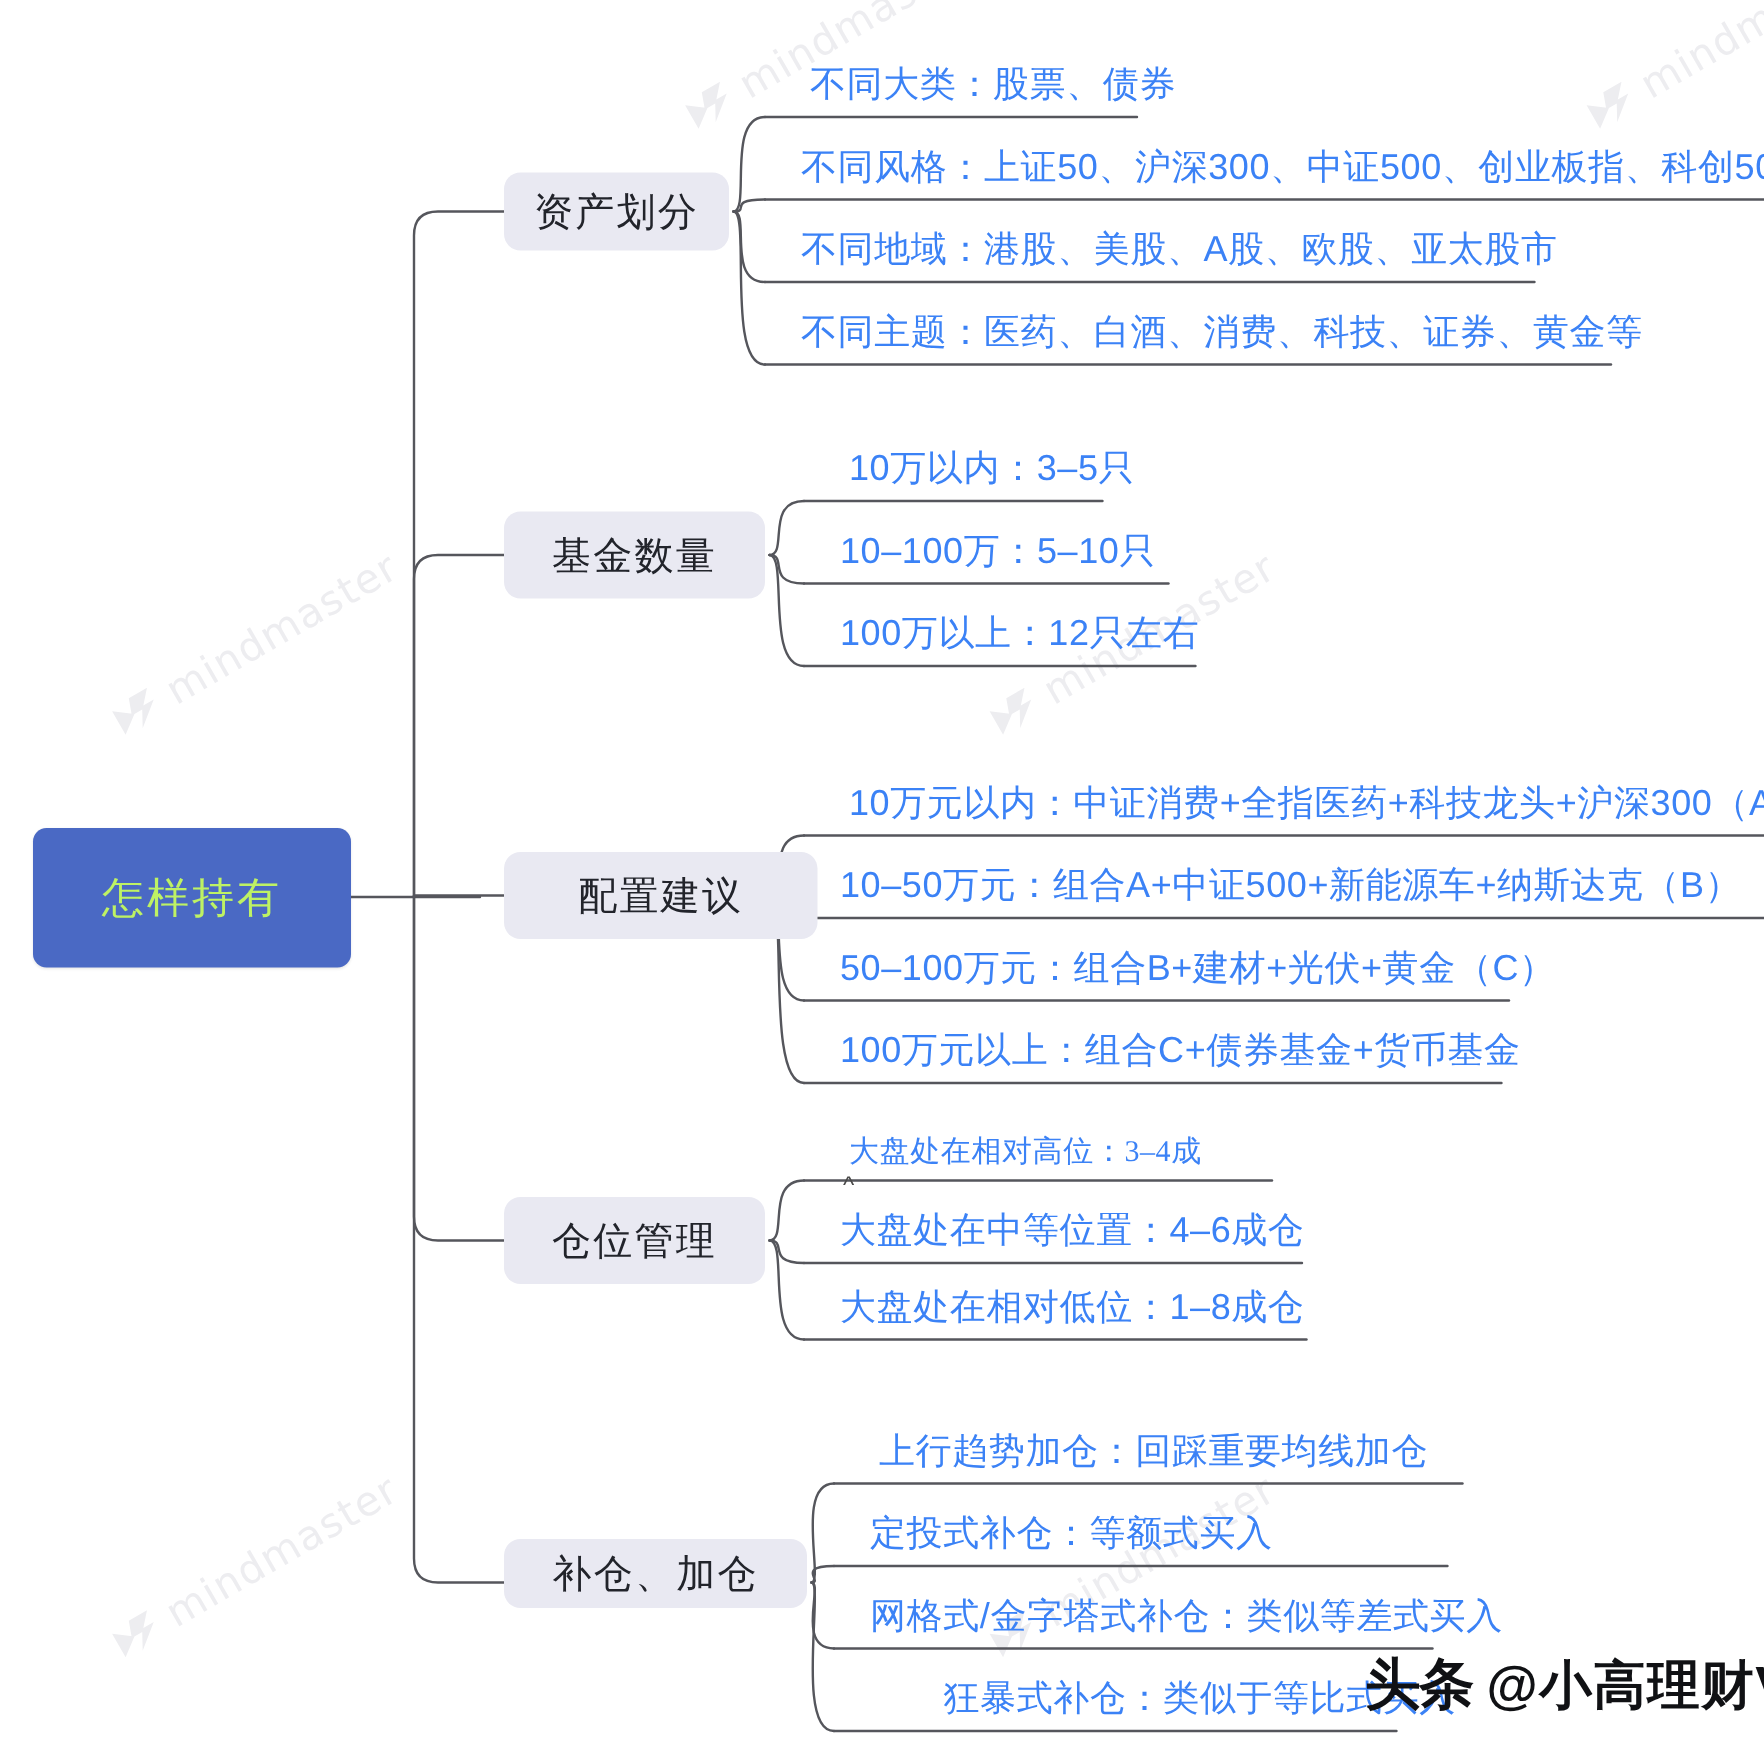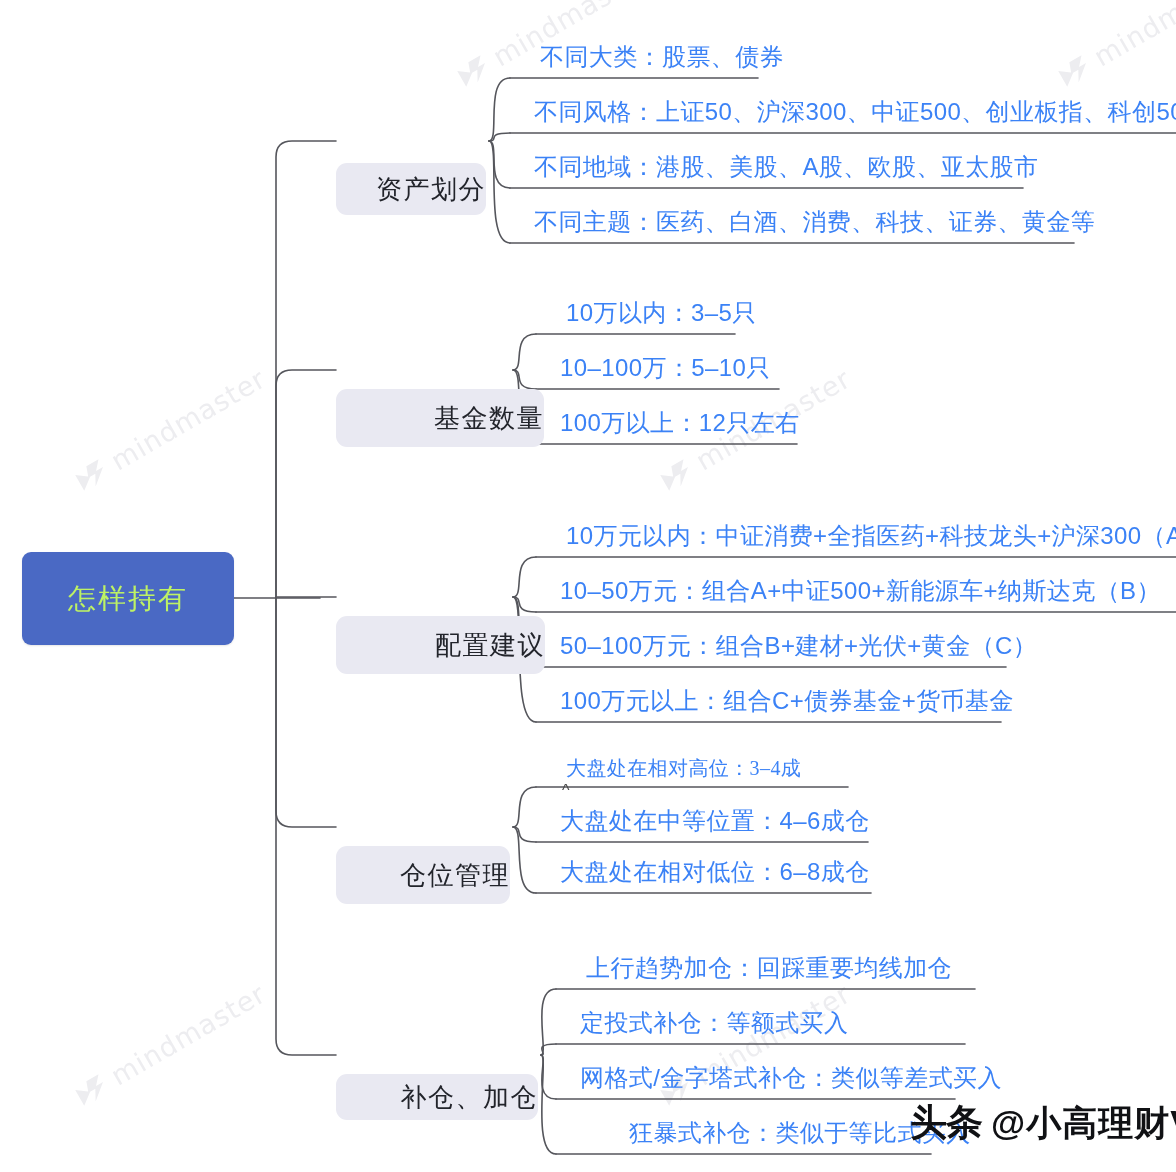--- a/index.html
+++ b/index.html
@@ -69,25 +69,24 @@
     z-index: 3;
     box-shadow: 0 1px 2px rgba(0,0,0,0.10);
   }
   .branch-node {
     position: absolute;
     background: #e9e9f2;
     color: #22242b;
     border-radius: 11px;
     display: flex;
     align-items: center;
-    justify-content: flex-end;
+    justify-content: center;
     font-size: 26px;
     letter-spacing: 1.5px;
     z-index: 3;
-    margin-top: 48px;
   }
 
   
   .leaf {
     position: absolute;
     z-index: 2;
     color: #3b82f6;
     font-size: 24px;
     letter-spacing: 0.4px;
     white-space: nowrap;
@@ -196,21 +195,21 @@
     </svg>
 
   <div class="root-node" style="left:22px; top:552px; width:212px; height:93px;">
     <span>怎样持有</span>
   </div>
 
   <div id="nodes">
       <div class="branch-node" style="left: 336px; top: 115px; width: 150px; height: 52px;">
         <span>资产划分</span>
       </div>
-      <div class="branch-node" style="left: 336px; top: 341px; width: 208px; height: 58px;">
+      <div class="branch-node" style="left: 336px; top: 341px; width: 174px; height: 58px;">
         <span>基金数量</span>
       </div>
       <div class="branch-node" style="left: 336px; top: 568px; width: 209px; height: 58px;">
         <span>配置建议</span>
       </div>
       <div class="branch-node" style="left: 336px; top: 798px; width: 174px; height: 58px;">
         <span>仓位管理</span>
       </div>
       <div class="branch-node" style="left: 336px; top: 1026px; width: 202px; height: 46px;">
         <span>补仓、加仓</span>
@@ -223,21 +222,21 @@
       <div class="leaf" style="left: 534px; top: 209px;">不同主题：医药、白酒、消费、科技、证券、黄金等</div>
       <div class="leaf" style="left: 566px; top: 300px;">10万以内：3–5只</div>
       <div class="leaf" style="left: 560px; top: 355px;">10–100万：5–10只</div>
       <div class="leaf" style="left: 560px; top: 410px;">100万以上：12只左右</div>
       <div class="leaf" style="left: 566px; top: 523px;">10万元以内：中证消费+全指医药+科技龙头+沪深300（A）</div>
       <div class="leaf" style="left: 560px; top: 578px;">10–50万元：组合A+中证500+新能源车+纳斯达克（B）</div>
       <div class="leaf" style="left: 560px; top: 633px;">50–100万元：组合B+建材+光伏+黄金（C）</div>
       <div class="leaf" style="left: 560px; top: 688px;">100万元以上：组合C+债券基金+货币基金</div>
       <div class="leaf small" style="left: 566px; top: 757px;">大盘处在相对高位：3–4成</div>
       <div class="leaf" style="left: 560px; top: 808px;">大盘处在中等位置：4–6成仓</div>
-      <div class="leaf" style="left: 560px; top: 859px;">大盘处在相对低位：6–8成仓</div>
+      <div class="leaf" style="left: 560px; top: 859px;">大盘处在相对低位：1–8成仓</div>
       <div class="leaf" style="left: 586px; top: 955px;">上行趋势加仓：回踩重要均线加仓</div>
       <div class="leaf" style="left: 580px; top: 1010px;">定投式补仓：等额式买入</div>
       <div class="leaf" style="left: 580px; top: 1065px;">网格式/金字塔式补仓：类似等差式买入</div>
       <div class="leaf" style="left: 604px; top: 1120px; margin-left: 25px;">狂暴式补仓：类似于等比式买入</div>
     </div>
 
   <div class="caret-artifact" style="left:562px; top:782px;">^</div>
 
   <div class="credit" style="left:910px; top:1098px;">
     <span class="logo-word">头条</span>

